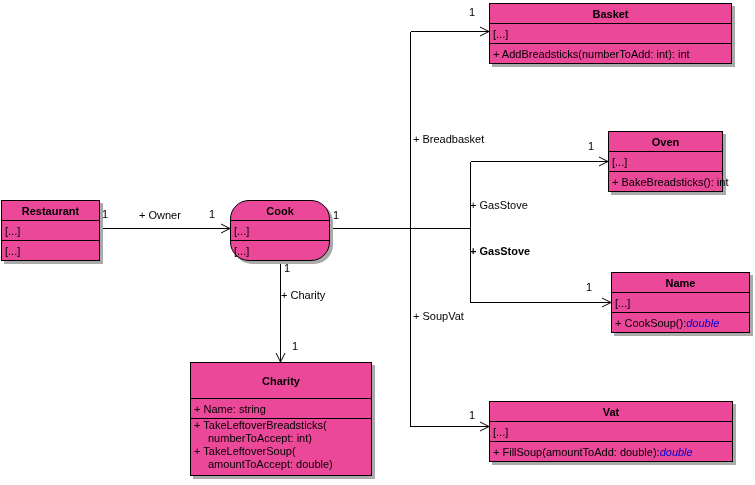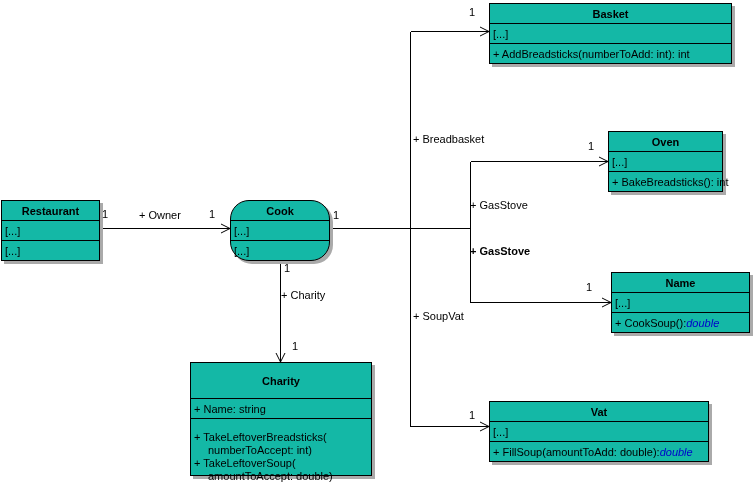--- a/index.html
+++ b/index.html
@@ -9,21 +9,21 @@
     background:#ffffff;
     font-family:"Liberation Sans", sans-serif;
     color:#000;
     overflow:hidden;
   }
   #wires{position:absolute;left:0;top:0;width:755px;height:485px;pointer-events:none;}
 
   .uml-class{
     position:absolute;
     box-sizing:border-box;
-    background:#14b8a6;
+    background:#ec4899;
     border:1px solid #000000;
     box-shadow:3px 3px 0 #aaaaaa;
   }
   .uml-title{
     height:19px;
     display:flex;align-items:center;justify-content:center;
     font-size:11px;font-weight:bold;
     white-space:nowrap;
   }
   .uml-comp{
@@ -31,41 +31,41 @@
     border-top:1px solid #000000;
     font-size:11px;
     white-space:nowrap;
   }
   .uml-comp.single{
     height:20px;
     display:flex;align-items:center;
     padding-left:3px;
   }
   .uml-comp.multi{
-    padding:12px 3px 1px 3px;
+    padding:0 3px 1px 3px;
     line-height:13px;
   }
   .uml-comp.multi .op-line{height:13px;}
   .uml-comp.multi .op-line.indent{padding-left:14px;}
   .rt{color:#0000cc;font-style:italic;}
 
   .wire-label{
     position:absolute;
     font-size:11px;
     white-space:nowrap;
     background:transparent;
   }
 
   
   #cls-restaurant{left:1px;top:200px;width:99px;}
   #cls-cook{left:230px;top:200px;width:100px;border-radius:19px;}
   #cls-basket{left:489px;top:3px;width:243px;}
   #cls-oven{left:608px;top:131px;width:115px;}
   #cls-stove{left:611px;top:272px;width:139px;}
-  #cls-vat{left:489px;top:401px;width:220px;}
+  #cls-vat{left:489px;top:401px;width:244px;}
   #cls-charity{left:190px;top:362px;width:182px;}
   #cls-charity .uml-title{height:35px;}
   #cls-charity .uml-comp.multi{height:57px;}
 
   
   #lbl-owner{left:139px;top:209px;}
   #mult-owner-restaurant{left:102px;top:208px;}
   #mult-owner-cook{left:209px;top:208px;}
   #mult-cook-right{left:333px;top:209px;}
   #lbl-breadbasket{left:413px;top:133px;}

